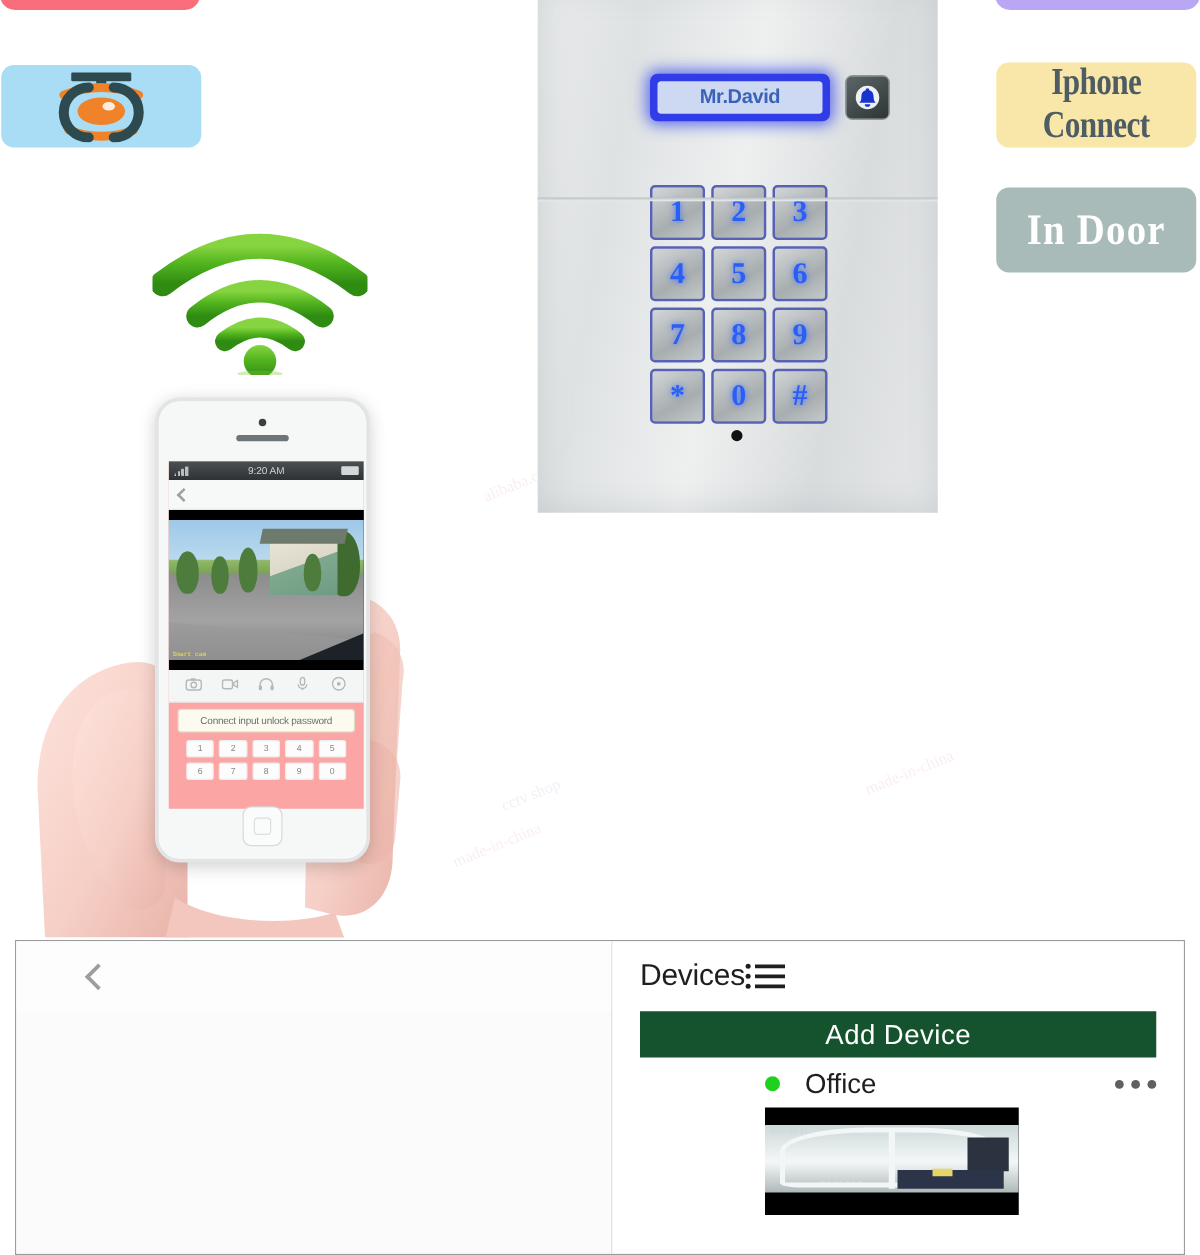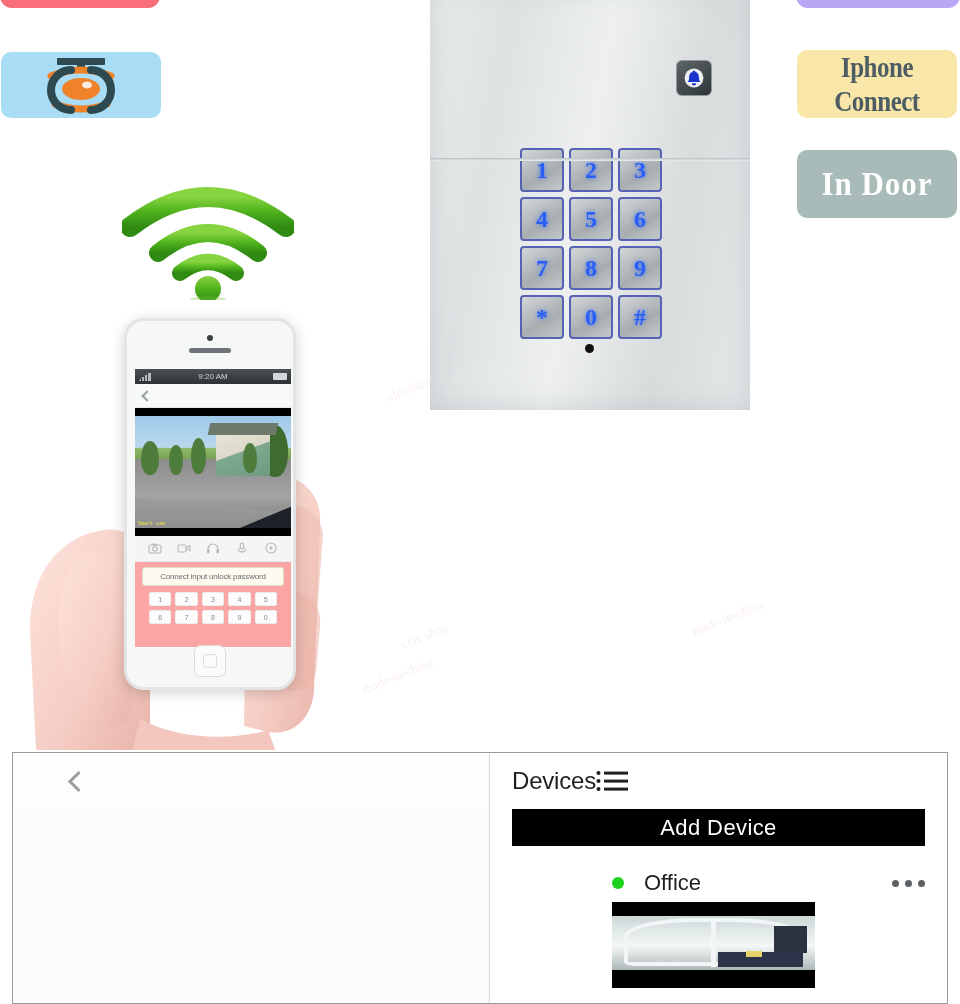--- a/index.html
+++ b/index.html
@@ -233,25 +233,25 @@
     text-shadow: 0 0 2px rgba(0,0,0,.25);
   }
 
   .bp-right { flex: 1; position: relative; background:#fff; padding: 0 22px;}
   .bp-right-head {
     height: 56px; display:flex; align-items:center; 
   }
   .bp-title { font-size: 24px; color: #1d1f20; letter-spacing:-.2px;}
   .list-icon { width: 32px; height: 22px; position:relative; }
   .add-device-btn {
-    height: 37px; background: #000000;
+    height: 37px; background: #14532d;
     display:flex; align-items:center; justify-content:center;
     color:#fff; font-size:22px; letter-spacing:.4px; cursor:pointer;
   }
-  .device-row { margin-top: 24px; display:flex; align-items:center; }
+  .device-row { margin-top: 8px; display:flex; align-items:center; }
   .status-dot { width: 12px; height: 12px; border-radius:50%; background:#1fd11f; margin-left:100px; }
   .device-name { font-size:22px; color:#1d1f20; margin-left: 20px; }
   .dots-menu { margin-left:auto; display:flex; gap:6px; }
   .dots-menu i { width:7px; height:7px; border-radius:50%; background:#5d6164; display:block;}
   .device-thumb {
     margin: 6px 0 0 100px; width: 203px; height: 86px; background:#000;
     position:relative; overflow:hidden;
   }
   .dt-pic{
     position:absolute; left:0; right:0; top:14px; bottom:18px;
@@ -332,20 +332,23 @@
     </defs>
     <path d="M8 42 Q86 -18 164 42" stroke="url(#gw)" stroke-width="20" fill="none" stroke-linecap="round"></path>
     <path d="M36 68 Q86 28 136 68" stroke="url(#gw)" stroke-width="18" fill="none" stroke-linecap="round"></path>
     <path d="M58 88 Q86 66 114 88" stroke="url(#gw)" stroke-width="16" fill="none" stroke-linecap="round"></path>
     <circle cx="86" cy="104" r="13" fill="url(#gw)"></circle>
     <ellipse cx="86" cy="114" rx="18" ry="2.5" fill="#7cc93a" opacity=".35"></ellipse>
   </svg>
 </div>
 
 <div class="door-device">
+  <div class="nameplate">
+    <div class="nameplate-inner">Mr.David</div>
+  </div>
   <div class="bell-btn">
     <svg width="22" height="22" viewBox="0 0 22 22">
       <circle cx="11" cy="11" r="9.4" fill="#eef1f4"></circle>
       <path d="M11 3.6 a1.5 1.5 0 0 1 1.5 1.5 c2.6 .7 3.4 3 3.4 5.6 c0 2.2 .8 3.6 1.6 4.4 H4.5 c.8-.8 1.6-2.2 1.6-4.4 c0-2.6 .8-4.9 3.4-5.6 A1.5 1.5 0 0 1 11 3.6 z" fill="#1933cf"></path>
       <path d="M8.8 16.3 h4.4 a2.2 2.2 0 0 1 -4.4 0 z" fill="#1933cf"></path>
     </svg>
   </div>
   <div class="keypad">
     <div class="key">1</div>
     <div class="key">2</div>

